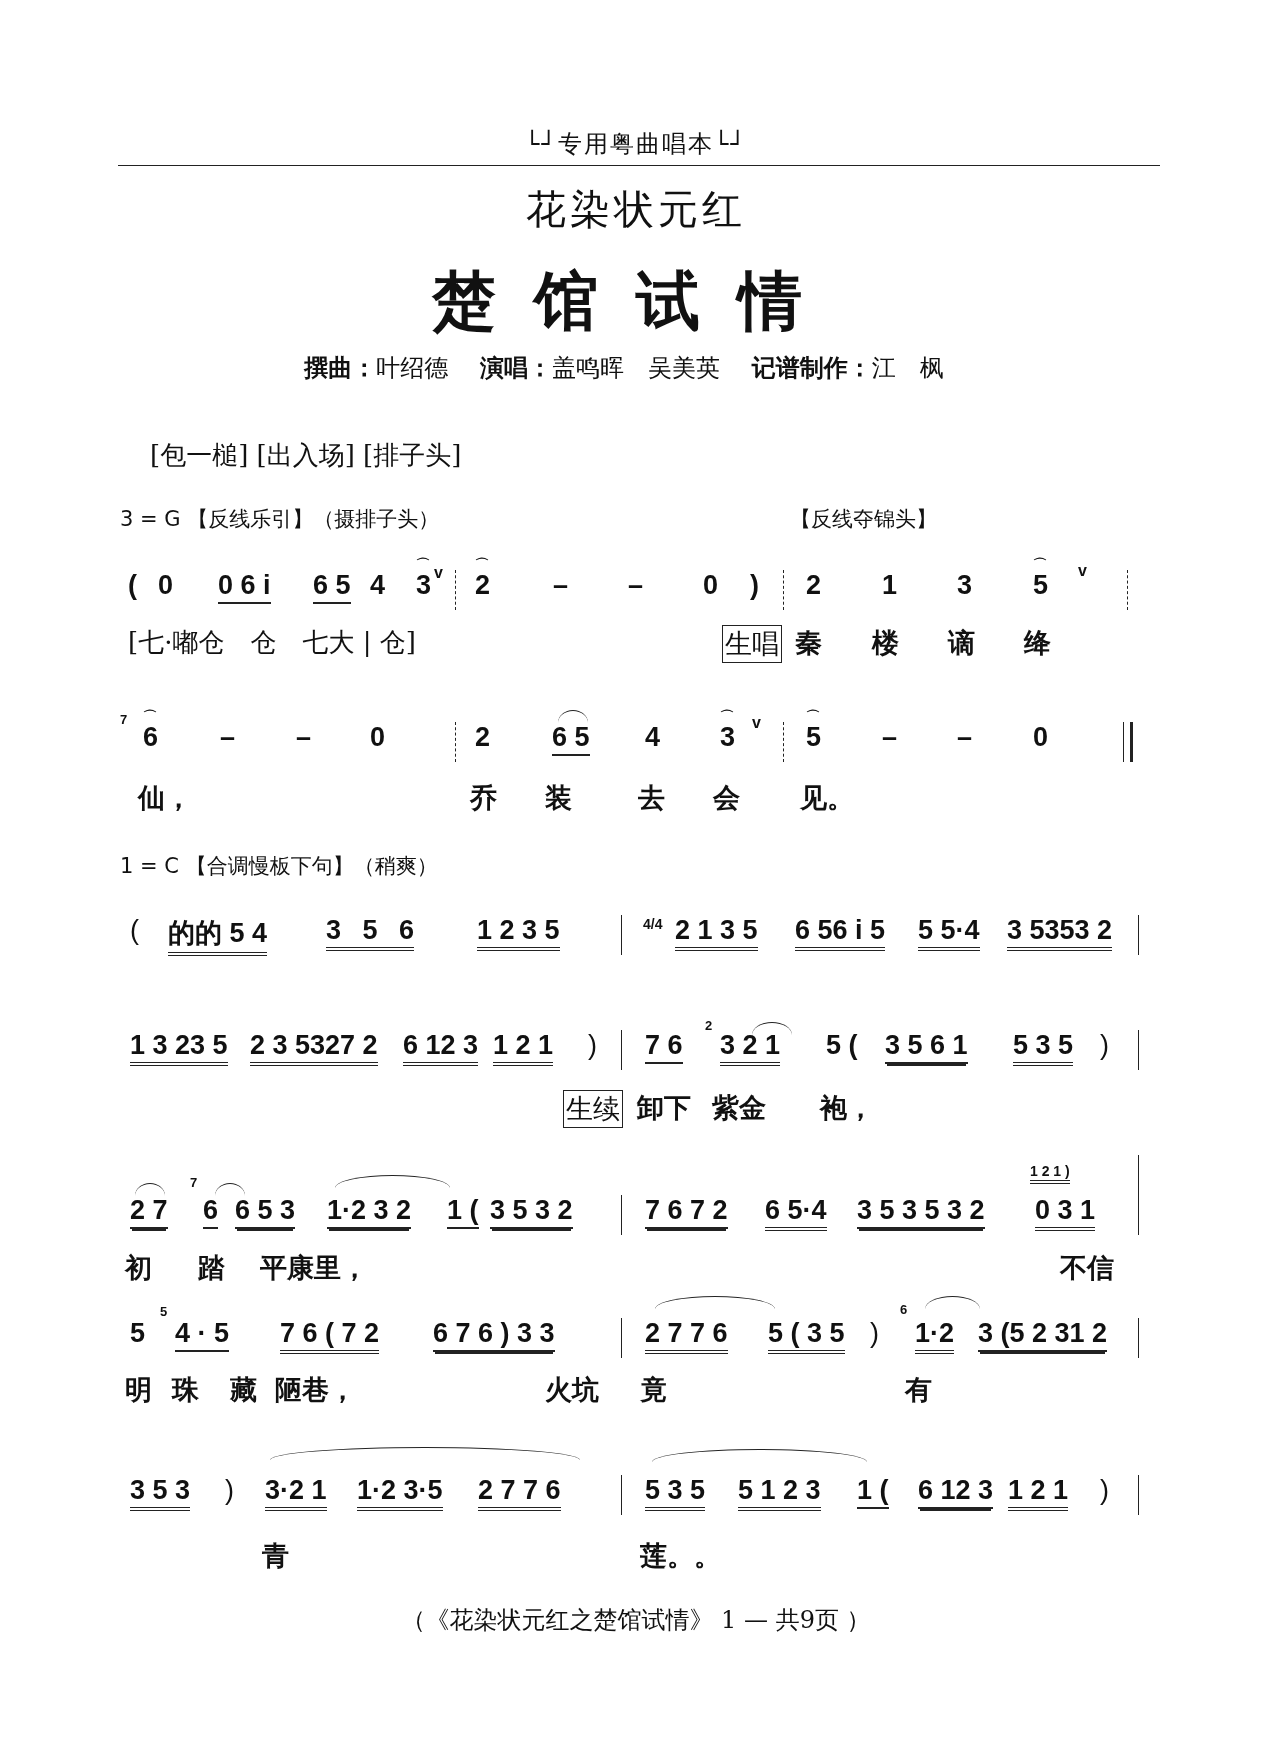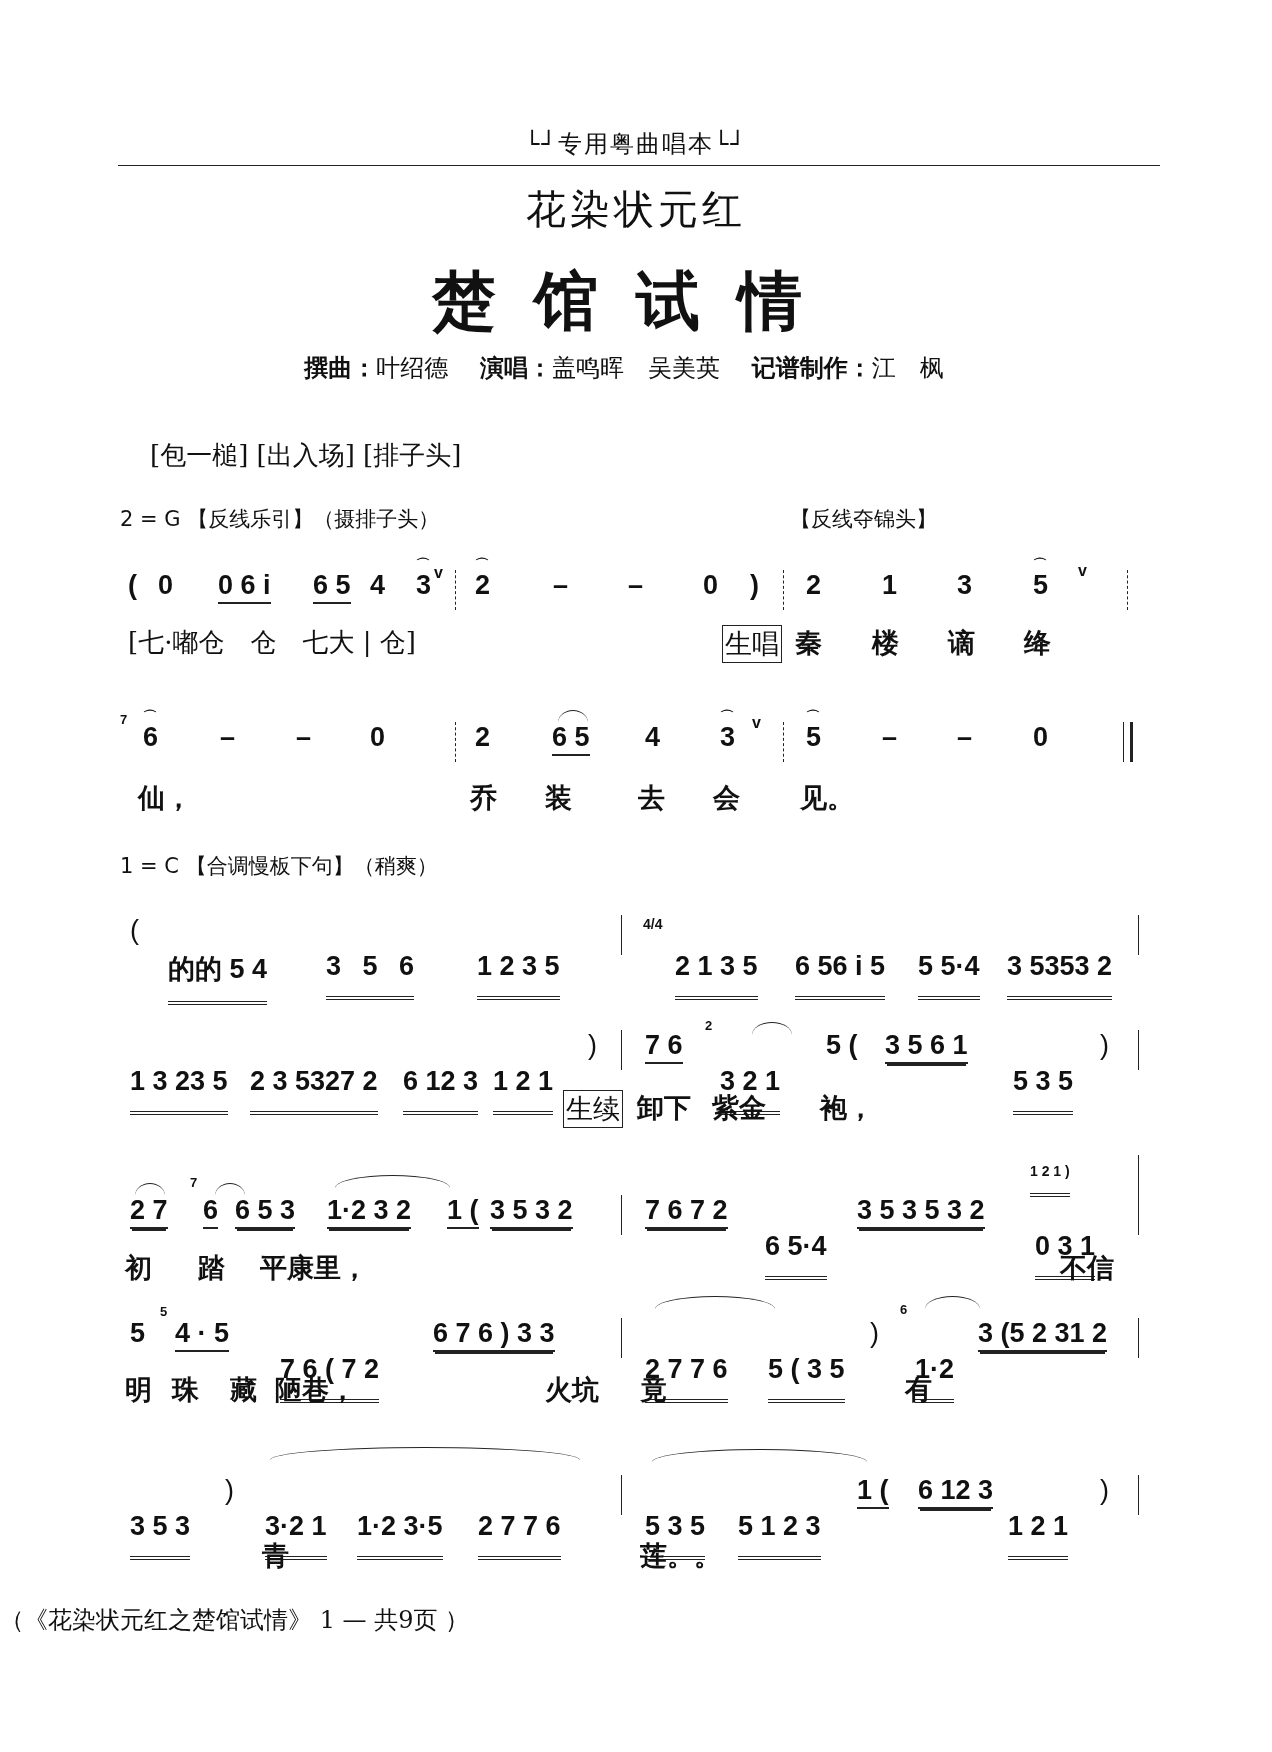--- a/index.html
+++ b/index.html
@@ -19,46 +19,46 @@
   .percussion { font-family: "DejaVu Serif", serif; font-size: 26px; }
   .section-head { font-size: 21px; }
   .num { font-family: "Liberation Sans", sans-serif; font-weight: bold; font-size: 27px; }
   .lyric { font-family: "DejaVu Serif", serif; font-size: 27px; font-weight: bold; }
   .boxed { border: 1.5px solid #222; padding: 0 2px; font-family: "DejaVu Sans", sans-serif; font-weight: normal; }
   .bar { position: absolute; width: 0; border-left: 1.5px solid #222; }
   .bar.dash { border-left: 1.5px dashed #222; }
   .dbl { position: absolute; width: 6px; height: 40px; border-left: 1.5px solid #222; border-right: 3px solid #222; }
   .token { position: absolute; white-space: nowrap; }
   .ul1 { border-bottom: 2px solid #222; padding-bottom: 1px; }
-  .ul2 { border-bottom: 4px double #222; padding-bottom: 14px; margin-top: 36px; }
+  .ul2 { border-bottom: 4px double #222; padding-bottom: 1px; }
   .ul3 { border-bottom: 2px solid #222; box-shadow: 0 4px 0 -2px #222, 0 8px 0 -6px #222; padding-bottom: 1px; }
   .grace { font-size: 13px; font-weight: bold; position: absolute; }
   .fermata { font-size: 14px; position: absolute; }
   .breath { font-size: 16px; position: absolute; }
   .slur { position: absolute; border-top: 1.5px solid #222; border-radius: 50% 50% 0 0 / 100% 100% 0 0; height: 12px; }
-  .footer { left: 0; width: 1272px; top: 1604px; text-align: left;
+  .footer { left: 0; width: 1272px; top: 1604px; text-align: center;
          font-family: "DejaVu Serif", serif; font-size: 24px; }
 </style>
 </head>
 <body>
 
 <div class="abs series-header">└┘专用粤曲唱本└┘</div>
 <div class="abs rule"></div>
 <div class="abs subtitle">花染状元红</div>
 <div class="abs title">楚馆试情</div>
 <div class="abs credits">
   <span class="lbl">撰曲：</span><span class="val">叶绍德</span>
   <span class="lbl">演唱：</span><span class="val">盖鸣晖　吴美英</span>
   <span class="lbl">记谱制作：</span><span class="val">江　枫</span>
 </div>
 
 <div class="abs percussion" style="left:150px; top:438px;">[包一槌] [出入场] [排子头]</div>
 
 <div class="abs section-head" style="left:120px; top:505px;">
-  <span>2 = G</span>
+  <span>3 = G</span>
   <span>【反线乐引】（摄排子头）</span>
 </div>
 <div class="abs section-head" style="left:790px; top:505px;">【反线夺锦头】</div>
 
 <div class="abs num" style="top:570px; left:0; width:1272px; height:40px;">
   <span class="token" style="left:128px">(</span>
   <span class="token" style="left:158px">0</span>
   <span class="token ul1" style="left:218px">0 6 i</span>
   <span class="token ul1" style="left:313px">6 5</span>
   <span class="token" style="left:370px">4</span>

